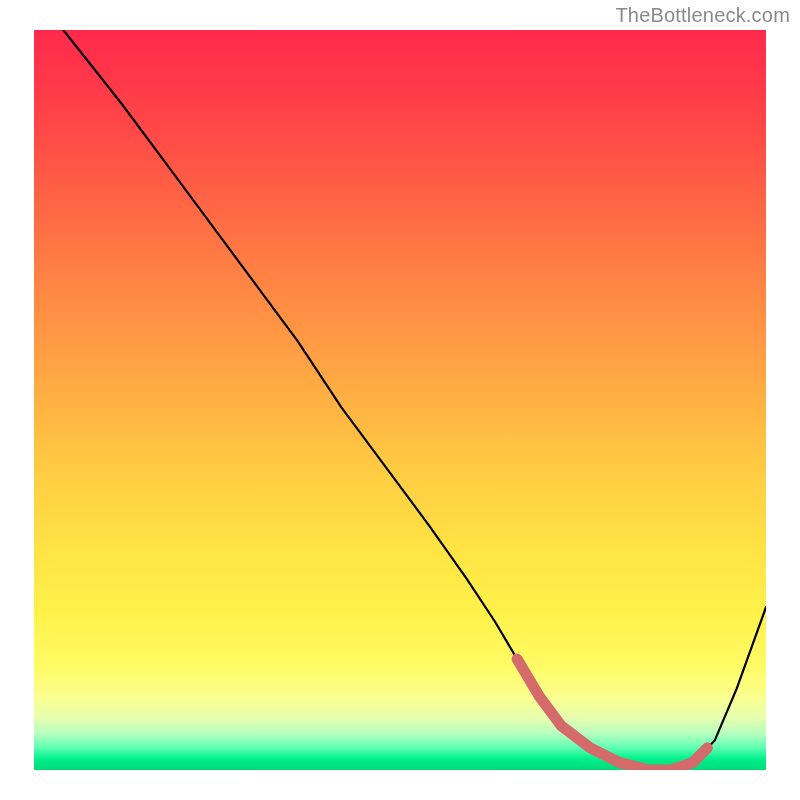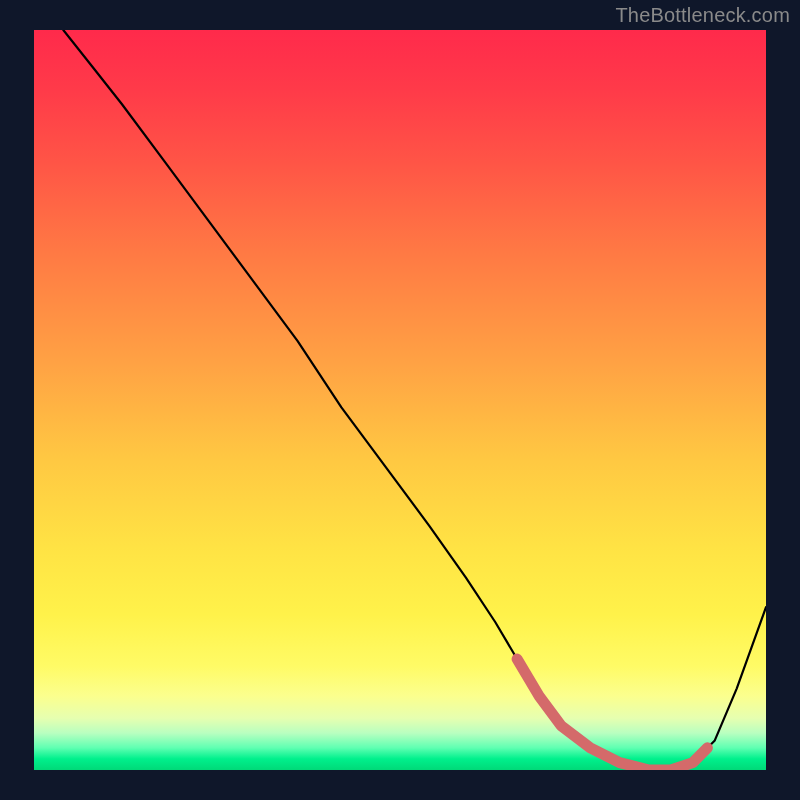--- a/index.html
+++ b/index.html
@@ -8,21 +8,21 @@
     width: 800px;
     height: 800px;
     background: #000000;
     overflow: hidden;
     font-family: Arial, Helvetica, sans-serif;
   }
   .stage {
     position: relative;
     width: 800px;
     height: 800px;
-    background: #0f172a;
+    background: #ffffff;
   }
   .attrib {
     position: absolute;
     top: 4px;
     right: 10px;
     color: #8a8a8a;
     font-size: 20px;
     font-weight: 400;
     letter-spacing: 0.2px;
   }

